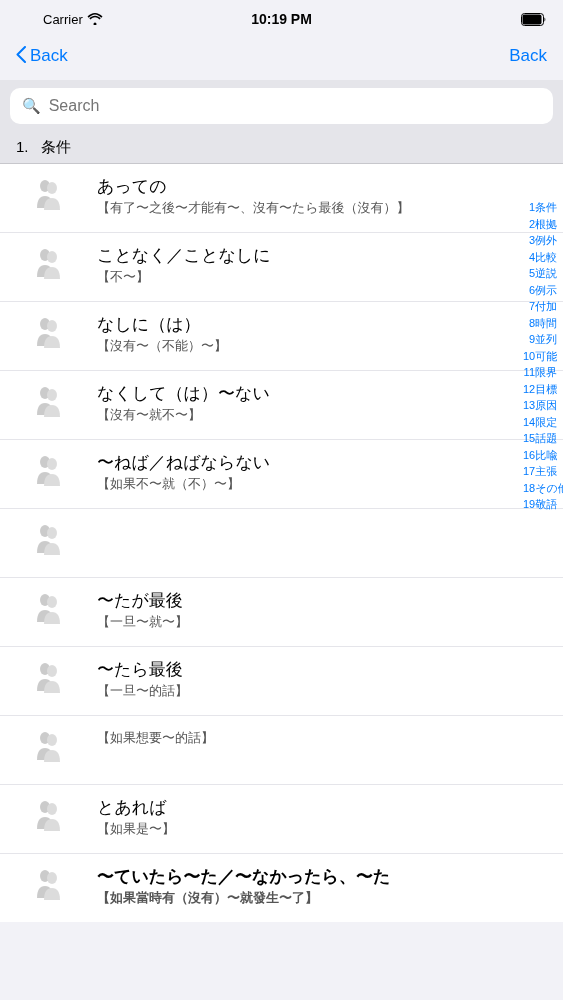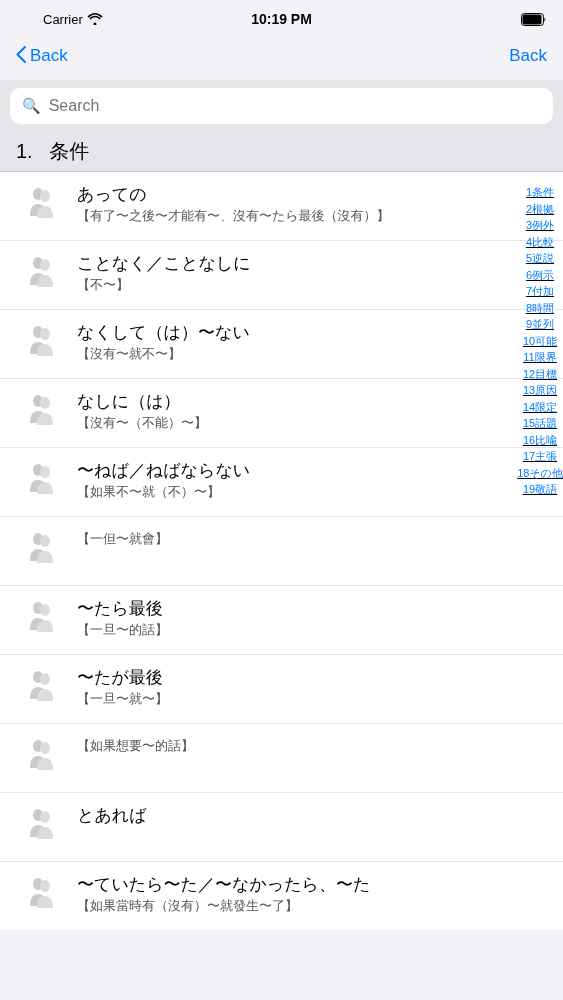--- a/index.html
+++ b/index.html
@@ -89,40 +89,42 @@
       font-size: 16px;
       color: #4d7c0f;
       background: transparent;
       width: 100%;
     }
 
     
     .section-header {
       background: #e5e5ea;
       padding: 6px 16px 6px;
-      font-size: 20px;
+      font-size: 15px;
       color: #000;
       font-weight: 400;
       border-bottom: 1px solid #c7c7cc;
     }
 
     
     .list {
       background: white;
     }
     .list-item {
       display: flex;
       align-items: flex-start;
-      padding: 12px 25px;
+      padding: 12px 32px;
       border-bottom: 1px solid #e5e5ea;
       position: relative;
       min-height: 64px;
+      gap: 13px;
     }
     .list-item:last-child {
       border-bottom: none;
+      font-weight: bold;
     }
     .item-icon {
       width: 42px;
       height: 42px;
       min-width: 42px;
       margin-right: 10px;
       margin-top: 2px;
     }
     
     .book-icon {
@@ -141,27 +143,25 @@
       font-size: 13px;
       color: #555;
       margin-top: 2px;
       line-height: 1.3;
     }
 
     
     .index-panel {
       position: fixed;
       right: 0;
-      top: 184px;
+      top: 199px;
       width: 40px;
       display: flex;
       flex-direction: column;
-      align-items: center;
       z-index: 100;
-      text-decoration: underline;
     }
     .index-item {
       font-size: 11px;
       color: #007aff;
       line-height: 1.5;
       cursor: pointer;
       white-space: nowrap;
       text-align: right;
       padding-right: 6px;
     }
@@ -254,72 +254,88 @@
         <g opacity="0.5">
 
           <ellipse cx="13" cy="8" rx="5" ry="6" fill="#999"></ellipse>
           <path d="M5 30 Q5 18 13 18 Q21 18 21 30 Z" fill="#999"></path>
 
           <ellipse cx="20" cy="10" rx="5" ry="6" fill="#bbb"></ellipse>
           <path d="M12 32 Q12 20 20 20 Q28 20 28 32 Z" fill="#bbb"></path>
         </g>
       </svg>
       <div class="item-content">
+        <div class="item-title">なしに（は）</div>
+        <div class="item-subtitle">【沒有〜（不能）〜】</div>
+      </div>
+    </div>
+    <div class="list-item">
+      <svg class="book-icon item-icon" viewBox="0 0 42 42" xmlns="http://www.w3.org/2000/svg">
+
+        <g opacity="0.5">
+
+          <ellipse cx="13" cy="8" rx="5" ry="6" fill="#999"></ellipse>
+          <path d="M5 30 Q5 18 13 18 Q21 18 21 30 Z" fill="#999"></path>
+
+          <ellipse cx="20" cy="10" rx="5" ry="6" fill="#bbb"></ellipse>
+          <path d="M12 32 Q12 20 20 20 Q28 20 28 32 Z" fill="#bbb"></path>
+        </g>
+      </svg>
+      <div class="item-content">
         <div class="item-title">なくして（は）〜ない</div>
         <div class="item-subtitle">【沒有〜就不〜】</div>
       </div>
     </div>
     <div class="list-item">
       <svg class="book-icon item-icon" viewBox="0 0 42 42" xmlns="http://www.w3.org/2000/svg">
 
         <g opacity="0.5">
 
           <ellipse cx="13" cy="8" rx="5" ry="6" fill="#999"></ellipse>
           <path d="M5 30 Q5 18 13 18 Q21 18 21 30 Z" fill="#999"></path>
 
           <ellipse cx="20" cy="10" rx="5" ry="6" fill="#bbb"></ellipse>
           <path d="M12 32 Q12 20 20 20 Q28 20 28 32 Z" fill="#bbb"></path>
         </g>
       </svg>
       <div class="item-content">
-        <div class="item-title">なしに（は）</div>
-        <div class="item-subtitle">【沒有〜（不能）〜】</div>
-      </div>
-    </div>
-    <div class="list-item">
-      <svg class="book-icon item-icon" viewBox="0 0 42 42" xmlns="http://www.w3.org/2000/svg">
-
-        <g opacity="0.5">
-
-          <ellipse cx="13" cy="8" rx="5" ry="6" fill="#999"></ellipse>
-          <path d="M5 30 Q5 18 13 18 Q21 18 21 30 Z" fill="#999"></path>
-
-          <ellipse cx="20" cy="10" rx="5" ry="6" fill="#bbb"></ellipse>
-          <path d="M12 32 Q12 20 20 20 Q28 20 28 32 Z" fill="#bbb"></path>
-        </g>
-      </svg>
-      <div class="item-content">
         <div class="item-title">〜ねば／ねばならない</div>
         <div class="item-subtitle">【如果不〜就（不）〜】</div>
       </div>
     </div>
     <div class="list-item">
       <svg class="book-icon item-icon" viewBox="0 0 42 42" xmlns="http://www.w3.org/2000/svg">
 
         <g opacity="0.5">
 
           <ellipse cx="13" cy="8" rx="5" ry="6" fill="#999"></ellipse>
           <path d="M5 30 Q5 18 13 18 Q21 18 21 30 Z" fill="#999"></path>
 
           <ellipse cx="20" cy="10" rx="5" ry="6" fill="#bbb"></ellipse>
           <path d="M12 32 Q12 20 20 20 Q28 20 28 32 Z" fill="#bbb"></path>
         </g>
       </svg>
       <div class="item-content">
-        <div class="item-subtitle">【一但〜就會】</div>
+      </div>
+    </div>
+    <div class="list-item">
+      <svg class="book-icon item-icon" viewBox="0 0 42 42" xmlns="http://www.w3.org/2000/svg">
+
+        <g opacity="0.5">
+
+          <ellipse cx="13" cy="8" rx="5" ry="6" fill="#999"></ellipse>
+          <path d="M5 30 Q5 18 13 18 Q21 18 21 30 Z" fill="#999"></path>
+
+          <ellipse cx="20" cy="10" rx="5" ry="6" fill="#bbb"></ellipse>
+          <path d="M12 32 Q12 20 20 20 Q28 20 28 32 Z" fill="#bbb"></path>
+        </g>
+      </svg>
+      <div class="item-content">
+        <div class="item-title">〜たが最後</div>
+        <div class="item-subtitle">【一旦〜就〜】</div>
       </div>
     </div>
     <div class="list-item">
       <svg class="book-icon item-icon" viewBox="0 0 42 42" xmlns="http://www.w3.org/2000/svg">
 
         <g opacity="0.5">
 
           <ellipse cx="13" cy="8" rx="5" ry="6" fill="#999"></ellipse>
           <path d="M5 30 Q5 18 13 18 Q21 18 21 30 Z" fill="#999"></path>
 
@@ -338,54 +354,38 @@
         <g opacity="0.5">
 
           <ellipse cx="13" cy="8" rx="5" ry="6" fill="#999"></ellipse>
           <path d="M5 30 Q5 18 13 18 Q21 18 21 30 Z" fill="#999"></path>
 
           <ellipse cx="20" cy="10" rx="5" ry="6" fill="#bbb"></ellipse>
           <path d="M12 32 Q12 20 20 20 Q28 20 28 32 Z" fill="#bbb"></path>
         </g>
       </svg>
       <div class="item-content">
-        <div class="item-title">〜たが最後</div>
-        <div class="item-subtitle">【一旦〜就〜】</div>
-      </div>
-    </div>
-    <div class="list-item">
-      <svg class="book-icon item-icon" viewBox="0 0 42 42" xmlns="http://www.w3.org/2000/svg">
-
-        <g opacity="0.5">
-
-          <ellipse cx="13" cy="8" rx="5" ry="6" fill="#999"></ellipse>
-          <path d="M5 30 Q5 18 13 18 Q21 18 21 30 Z" fill="#999"></path>
-
-          <ellipse cx="20" cy="10" rx="5" ry="6" fill="#bbb"></ellipse>
-          <path d="M12 32 Q12 20 20 20 Q28 20 28 32 Z" fill="#bbb"></path>
-        </g>
-      </svg>
-      <div class="item-content">
         <div class="item-subtitle">【如果想要〜的話】</div>
       </div>
     </div>
     <div class="list-item">
       <svg class="book-icon item-icon" viewBox="0 0 42 42" xmlns="http://www.w3.org/2000/svg">
 
         <g opacity="0.5">
 
           <ellipse cx="13" cy="8" rx="5" ry="6" fill="#999"></ellipse>
           <path d="M5 30 Q5 18 13 18 Q21 18 21 30 Z" fill="#999"></path>
 
           <ellipse cx="20" cy="10" rx="5" ry="6" fill="#bbb"></ellipse>
           <path d="M12 32 Q12 20 20 20 Q28 20 28 32 Z" fill="#bbb"></path>
         </g>
       </svg>
       <div class="item-content">
         <div class="item-title">とあれば</div>
+        <div class="item-subtitle">【如果是〜】</div>
       </div>
     </div>
     <div class="list-item">
       <svg class="book-icon item-icon" viewBox="0 0 42 42" xmlns="http://www.w3.org/2000/svg">
 
         <g opacity="0.5">
 
           <ellipse cx="13" cy="8" rx="5" ry="6" fill="#999"></ellipse>
           <path d="M5 30 Q5 18 13 18 Q21 18 21 30 Z" fill="#999"></path>
 

